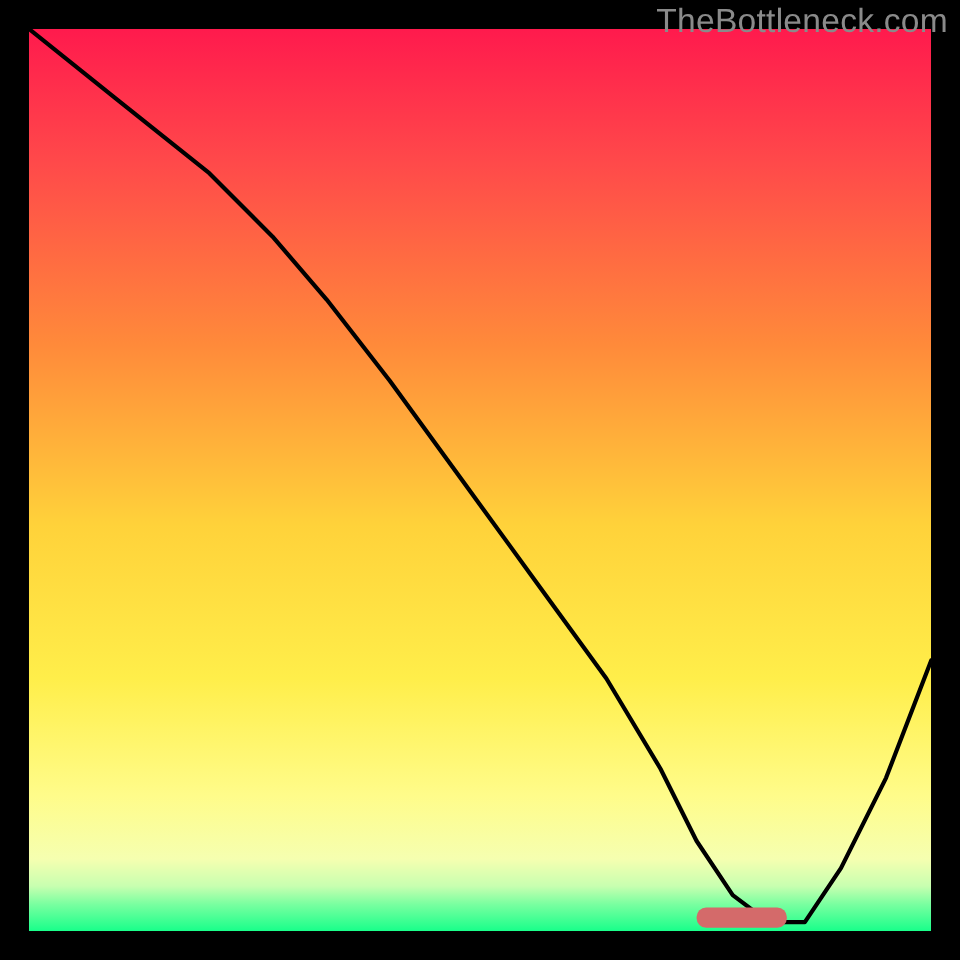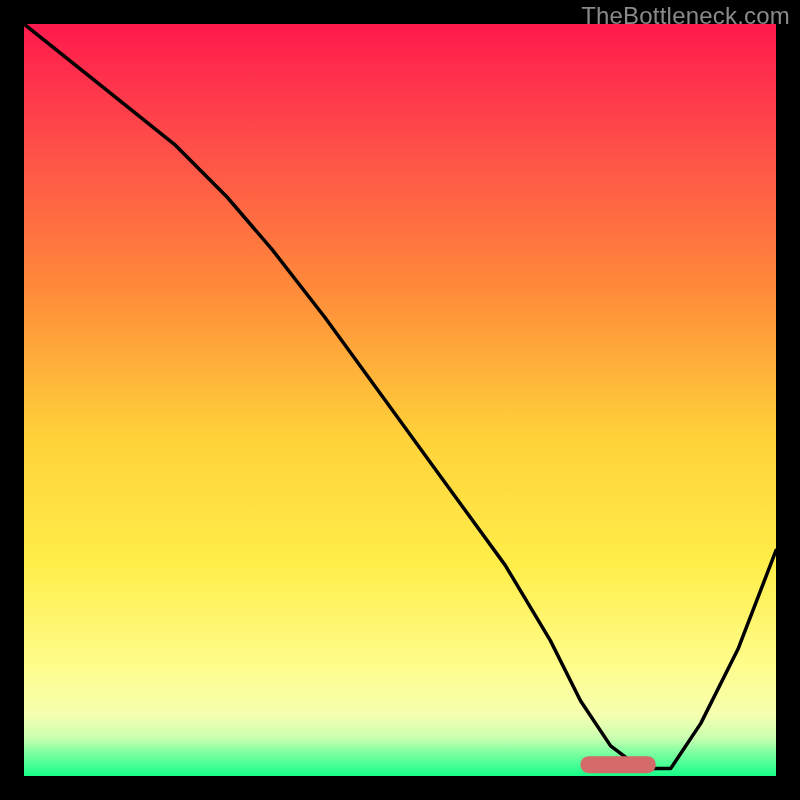--- a/index.html
+++ b/index.html
@@ -22,21 +22,21 @@
     top: 24px;
     width: 752px;
     height: 752px;
     overflow: hidden;
   }
   .watermark {
     position: absolute;
     top: 2px;
     right: 10px;
     color: #8a8a8a;
-    font-size: 24px;
+    font-size: 28px;
     font-weight: 500;
     letter-spacing: 0.2px;
   }
   svg {
     position: absolute;
     inset: 0;
   }
 </style>
 </head>
 <body>

